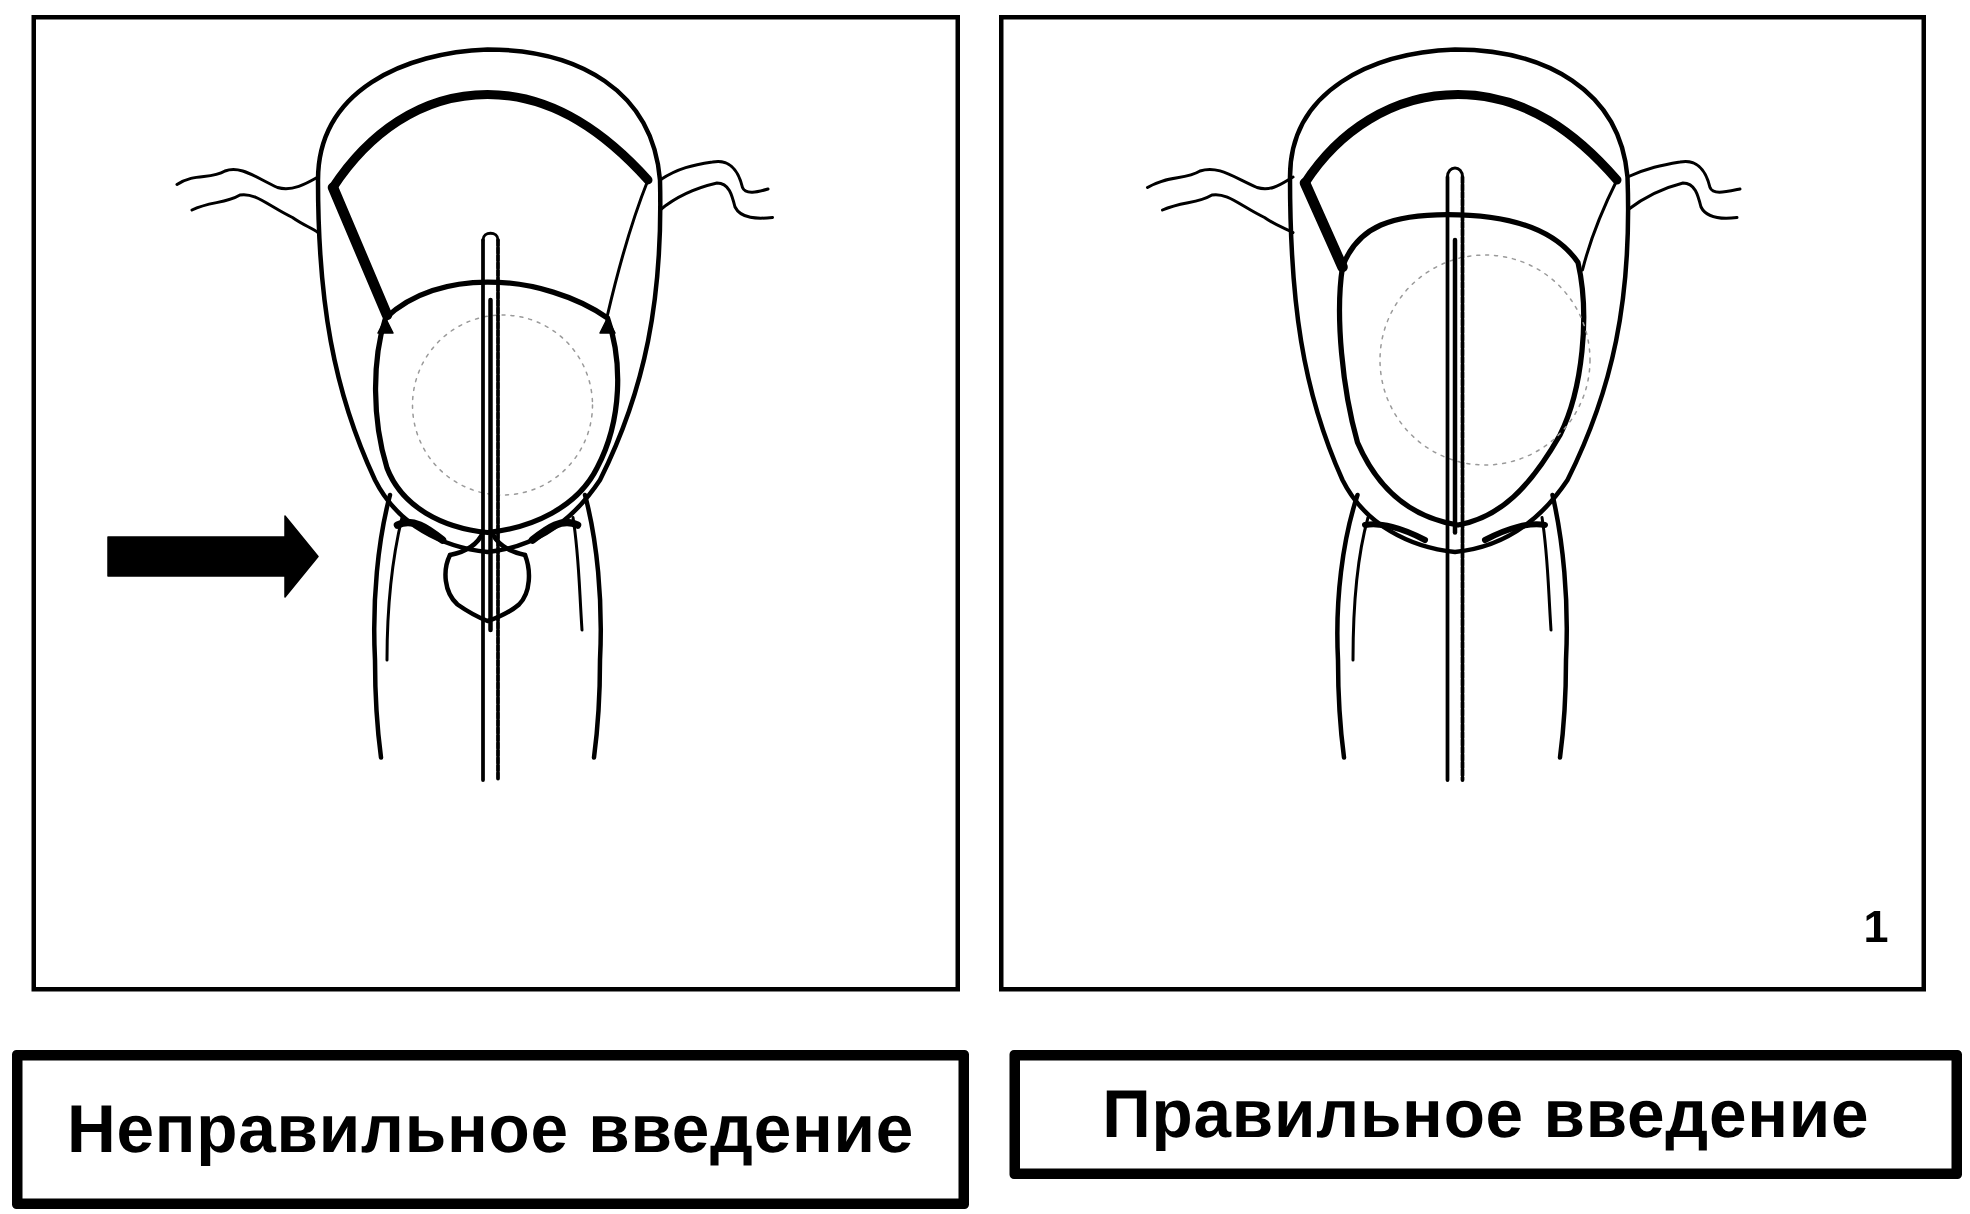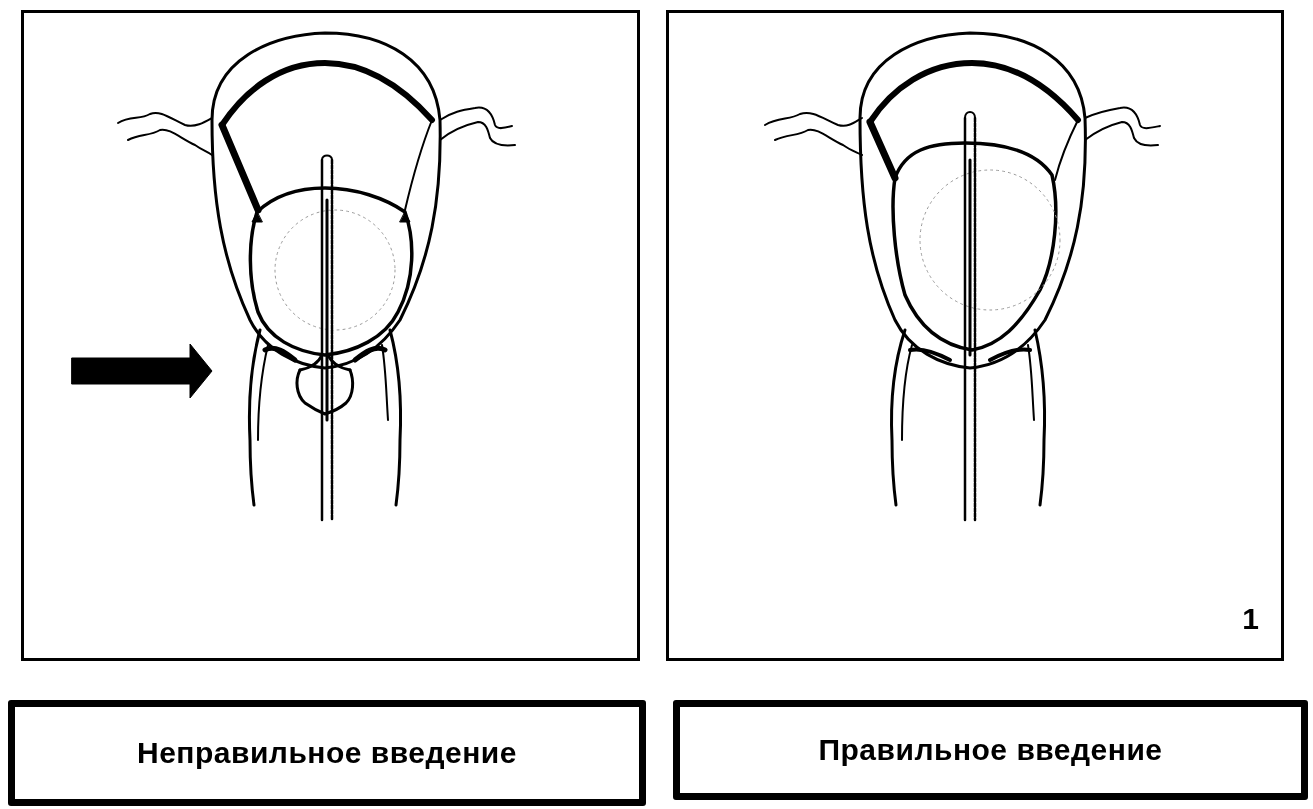--- a/index.html
+++ b/index.html
@@ -6,22 +6,22 @@
   body { width: 1313px; height: 809px; position: relative; overflow: hidden;
          font-family: "Liberation Sans", "DejaVu Sans", sans-serif; }
   .panel { position: absolute; box-sizing: border-box; border: 3px solid #000; background: #fff; }
   #panel-left  { left: 21px;  top: 10px; width: 619px; height: 651px; }
   #panel-right { left: 666px; top: 10px; width: 618px; height: 651px; }
   .panel svg { position: absolute; left: 0; top: 0; }
   .panel-number { position: absolute; right: 22px; bottom: 22px; font-size: 30px; font-weight: bold; color: #000; }
   .label-box { position: absolute; box-sizing: border-box; border: 7px solid #000; border-radius: 3px; background: #fff;
                display: flex; align-items: center; justify-content: center; }
   #label-left  { left: 8px;   top: 700px; width: 638px; height: 106px; }
-  #label-right { left: 673px; top: 700px; width: 635px; height: 100px; }
-  .label-text { font-size: 30px; font-weight: bold; color: #000; letter-spacing: 0.5px; }
+  #label-right { left: 673px; top: 700px; width: 635px; height: 86px; }
+  .label-text { font-size: 45px; font-weight: bold; color: #000; letter-spacing: 0.5px; }
 </style>
 </head>
 <body>
 
 <div id="panel-left" class="panel">
   <svg width="613" height="645" viewBox="0 0 613 645">
     <g transform="translate(-24,-13)" fill="none" stroke="#000" stroke-linecap="round" stroke-linejoin="round">
 
       <path d="M118,123 C130,115 140,120 150,114 C160,110 170,118 185,125 C195,128 205,122 212,118" stroke-width="2"></path>
       <path d="M128,140 C140,134 150,136 160,130 C170,128 180,138 195,145 C202,150 208,152 212,155" stroke-width="2"></path>

